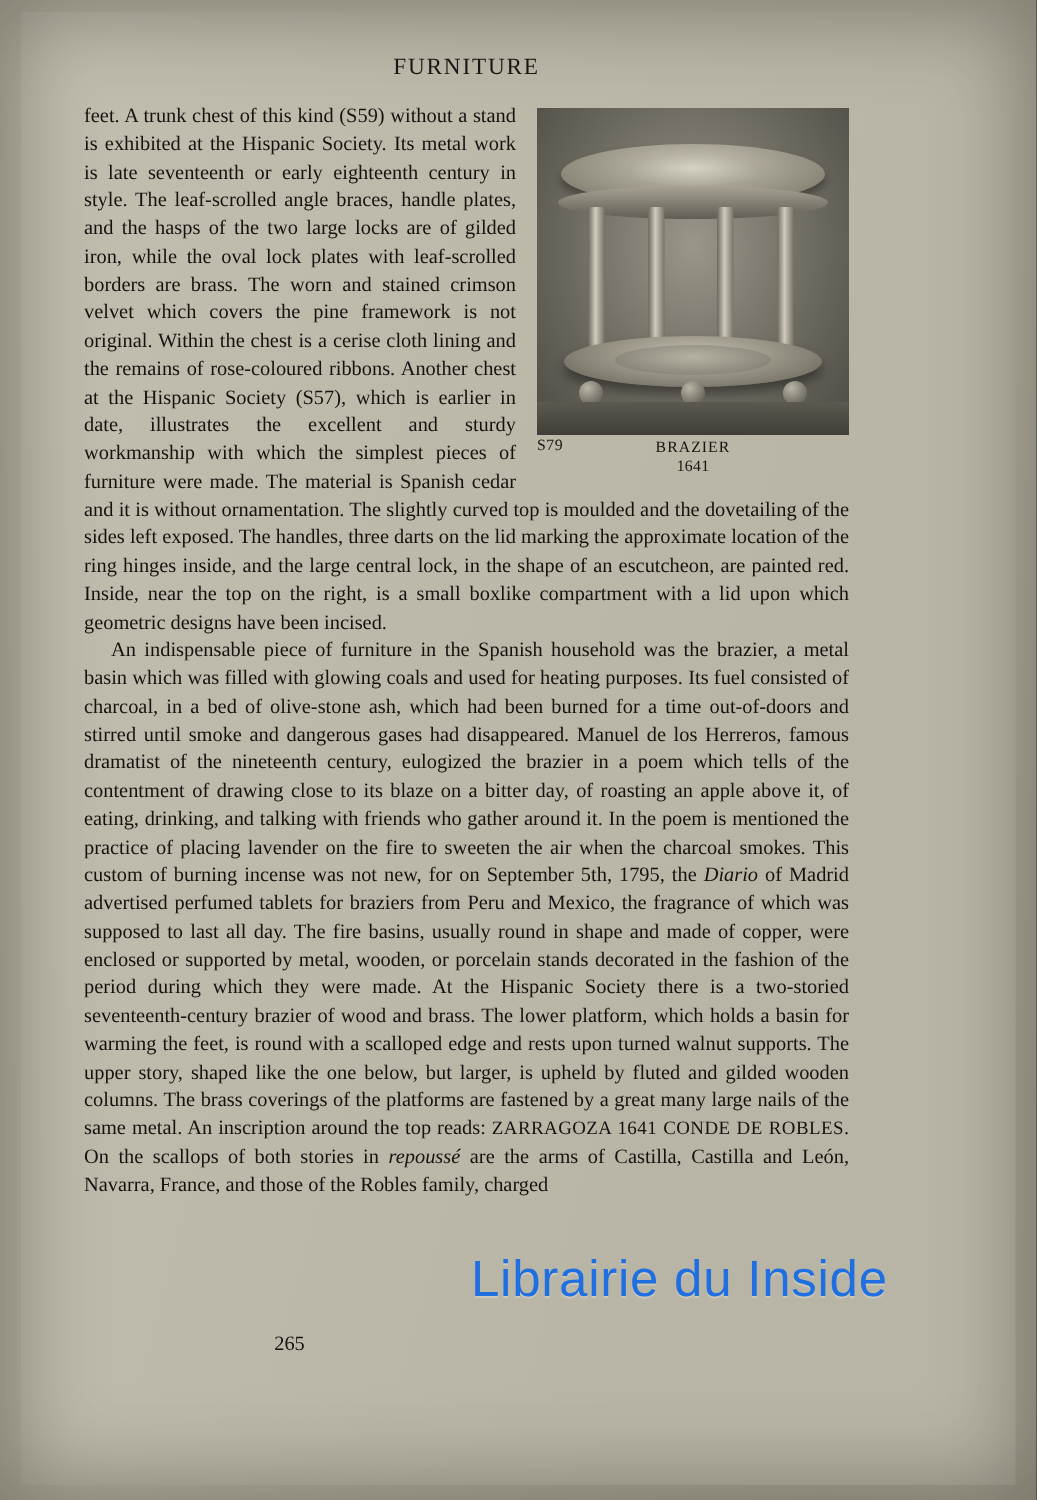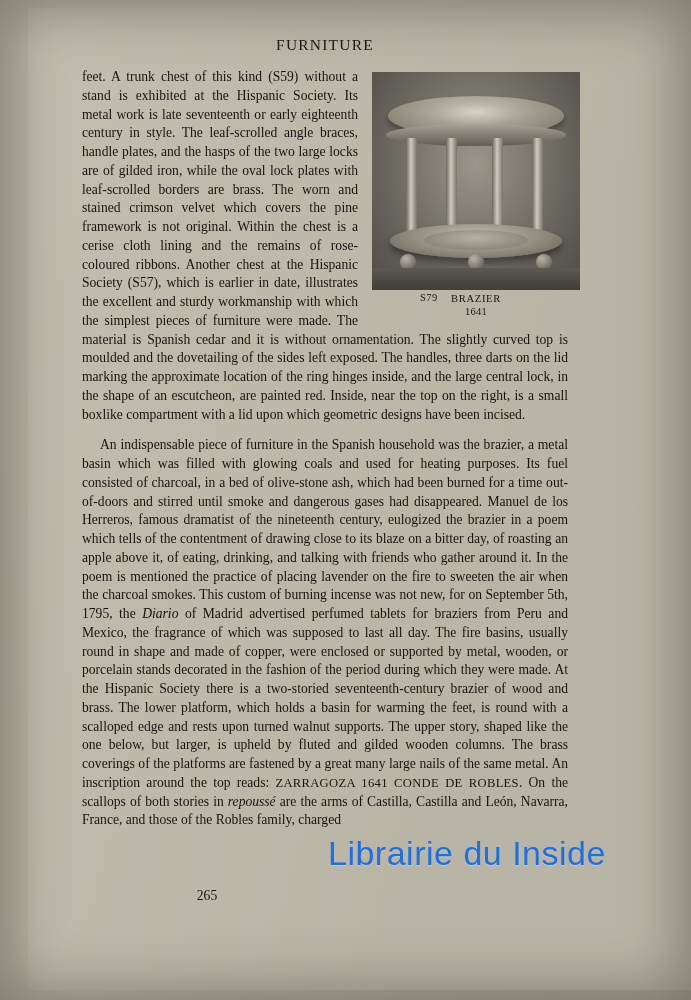--- a/index.html
+++ b/index.html
@@ -25,21 +25,21 @@
   
   #page::after {
     content: "";
     position: absolute;
     inset: 0;
     pointer-events: none;
     box-shadow: inset 0 0 55px 12px rgba(40,38,30,0.38);
   }
   #sheet {
     position: absolute;
-    left: 28px;
+    left: 14px;
     top: 8px;
     width: 663px;
     height: 982px;
     background: #bfbbab;
     background-image:
       linear-gradient(105deg, rgba(255,255,255,0.05), rgba(0,0,0,0.03) 70%);
   }
   #content {
     position: absolute;
     left: 42px;
@@ -53,21 +53,21 @@
     color: #1a1814;
     margin: 0 0 14px 0;
     font-family: "Liberation Serif", serif;
   }
   .body-text {
     font-size: 13.6px;
     line-height: 1.38;
     color: #15130f;
     text-align: justify;
     text-justify: inter-word;
-    margin: 12px;
+    margin: 0;
     hyphens: manual;
   }
   .body-text + .body-text { margin-top: 0; }
   .indent { text-indent: 18px; }
   .sc { font-variant: small-caps; font-size: 12.6px; letter-spacing: 0.3px; font-family: Liberation Serif, serif; }
   em { }
 
   
   #figure {
     float: right;
@@ -158,21 +158,20 @@
     position: relative;
     width: 208px;
     height: 34px;
   }
   #fig-code {
     position: absolute;
     left: 0; top: 2px;
     font-size: 10.5px;
     color: #17150f;
     letter-spacing: 0.4px;
-    margin-left: 48px;
   }
   #fig-caption {
     position: absolute;
     left: 0; right: 0; top: 2px;
     text-align: center;
     font-size: 10.5px;
     line-height: 1.25;
     color: #17150f;
     letter-spacing: 0.7px;
   }

